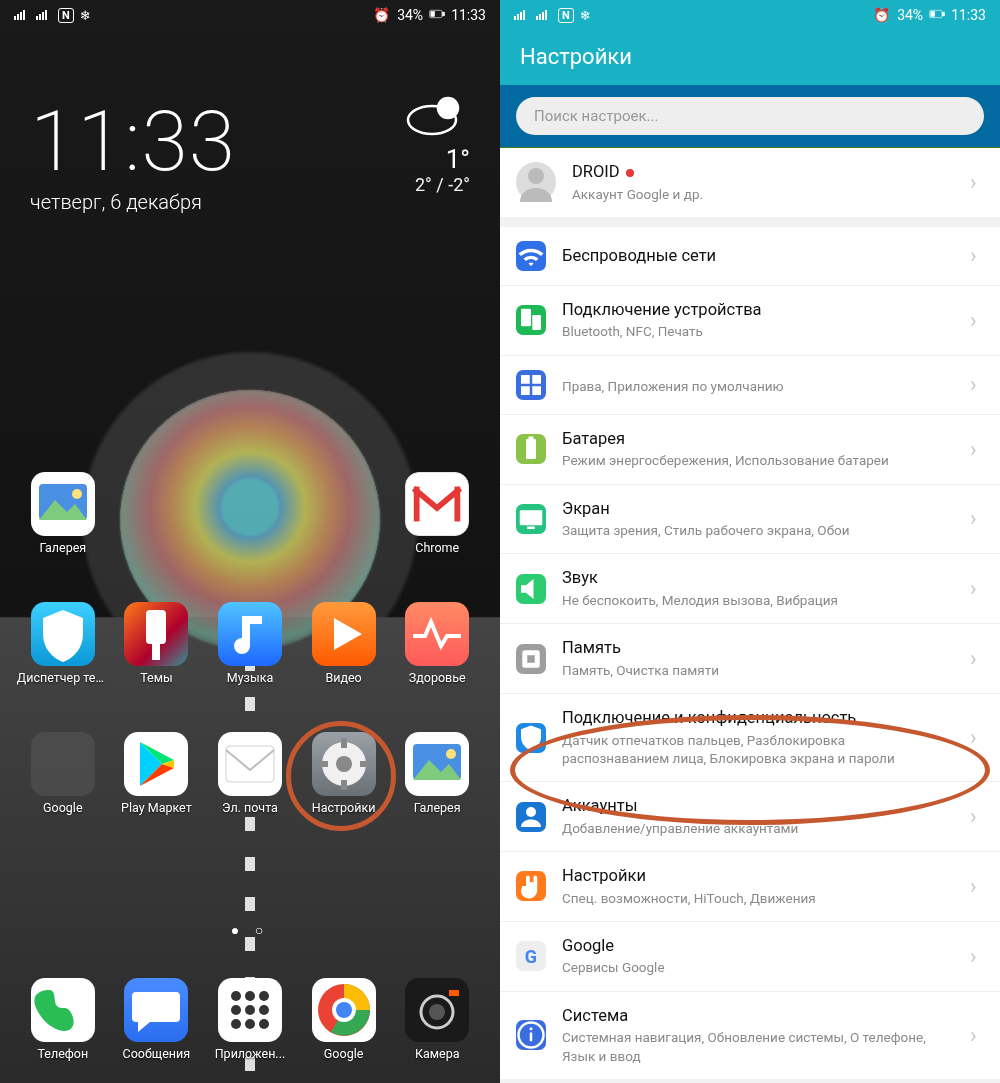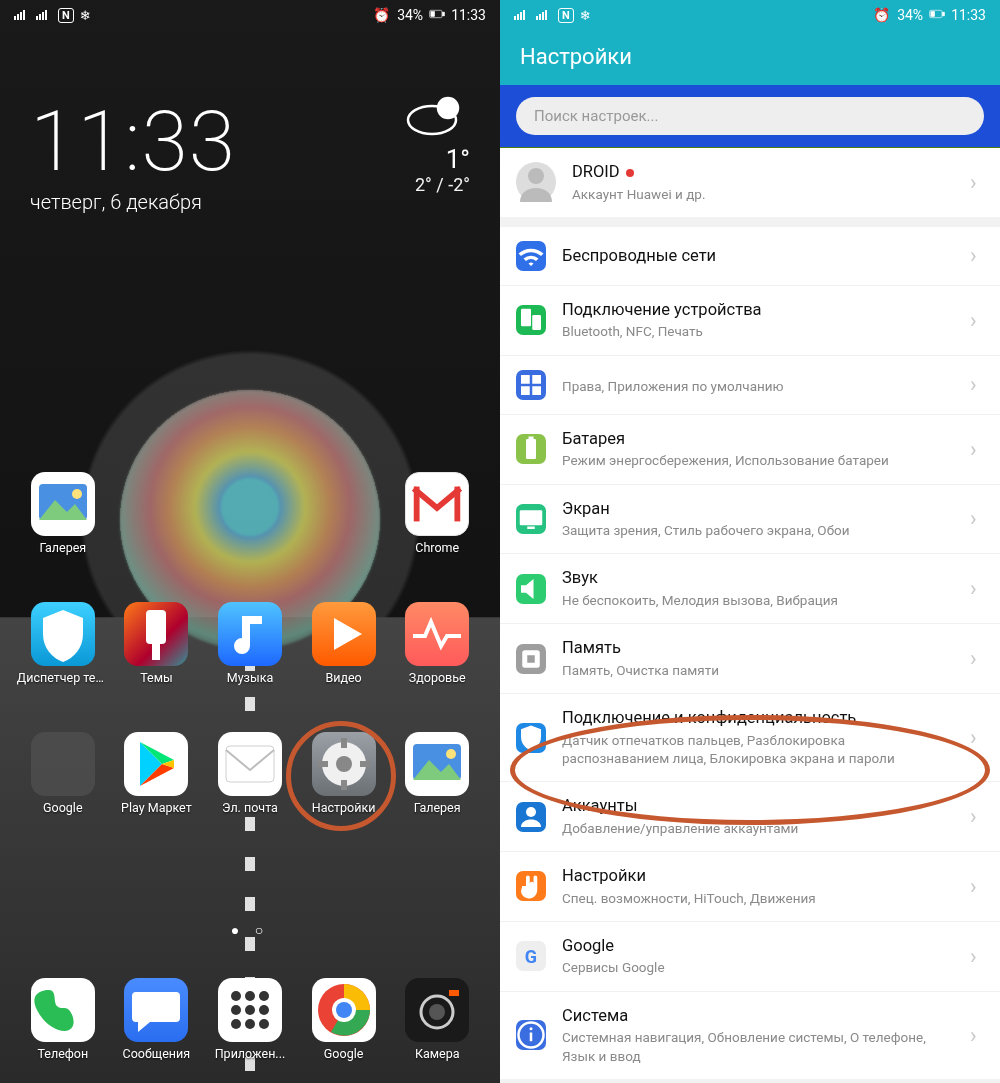--- a/index.html
+++ b/index.html
@@ -55,21 +55,21 @@
 .ic-apps{background:#fff}
 .ic-chrome{background:#fff}
 .ic-camera{background:#1a1a1a}
 .circle-hl{position:absolute;border:5px solid #c6582f;border-radius:50%;z-index:6;pointer-events:none}
 .hl-home{width:110px;height:110px;left:286px;bottom:252px}
 .pager{position:absolute;left:0;right:0;text-align:center;z-index:5;bottom:145px;color:#fff;font-size:14px;letter-spacing:6px}
 
 .settings{background:#f2f2f2;color:#222}
 .settings .status{color:#fff;background:#18b2c4}
 .titlebar{background:#18b2c4;color:#fff;padding:14px 20px 16px;font-size:22px;font-weight:400}
-.searchwrap{background:#1d4ed8;padding:12px 16px}
+.searchwrap{background:#0369a1;padding:12px 16px}
 .search{background:#eee;border-radius:24px;padding:10px 18px;color:#999;font-size:15px}
 .section{background:#fff;margin-top:10px}
 .row{display:flex;align-items:center;padding:14px 16px;gap:16px;border-bottom:1px solid #f0f0f0;position:relative}
 .section .row:last-child{border-bottom:0}
 .row .ric{width:30px}
 .ric{width:30px;height:30px;border-radius:7px;flex:0 0 30px;display:flex;align-items:center;justify-content:center}
 .rtxt{flex:1;min-width:0}
 .rtxt .t{font-size:16.5px;color:#111;line-height:1.25}
 .rtxt .s{font-size:13.5px;color:#8a8a8a;margin-top:2px;line-height:1.35}
 .chev{color:#c8c8c8;font-size:22px;flex:0 0 14px}
@@ -380,21 +380,21 @@
   <div class="section" style="margin-top:0;border-top:1px solid #4d7c0f">
     <div class="row">
       <div class="avatar">
           <svg viewBox="0 0 40 40" fill="#bbb">
             <circle cx="20" cy="14" r="8"></circle>
             <path d="M4 40c0-9 7-14 16-14s16 5 16 14z"></path>
           </svg>
         </div>
       <div class="rtxt">
         <div class="t"><span>DROID</span><span class="reddot"></span></div>
-        <div class="s">Аккаунт Huawei и др.</div>
+        <div class="s">Аккаунт Google и др.</div>
       </div>
       <div class="chev">›</div>
     </div>
   </div>
 
   <div class="section" style="position:relative">
     <div class="row">
       <div class="ric i-wifi">
           <svg viewBox="0 0 24 24" fill="#fff">
             <path d="M12 20l-2-2a3 3 0 014 0zM6 14a9 9 0 0112 0l-2 2a6 6 0 00-8 0zM2 10a15 15 0 0120 0l-2 2a12 12 0 00-16 0z"></path>

